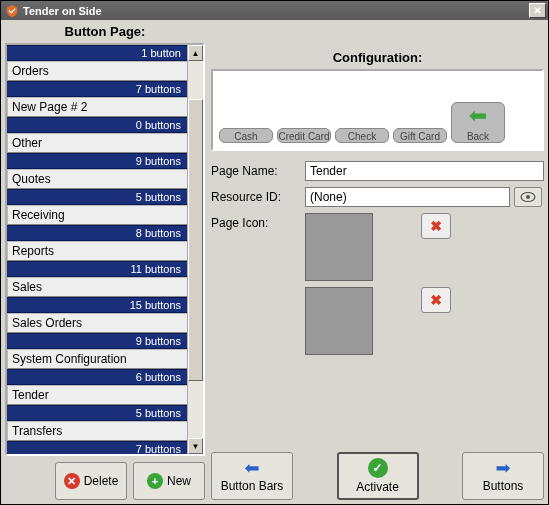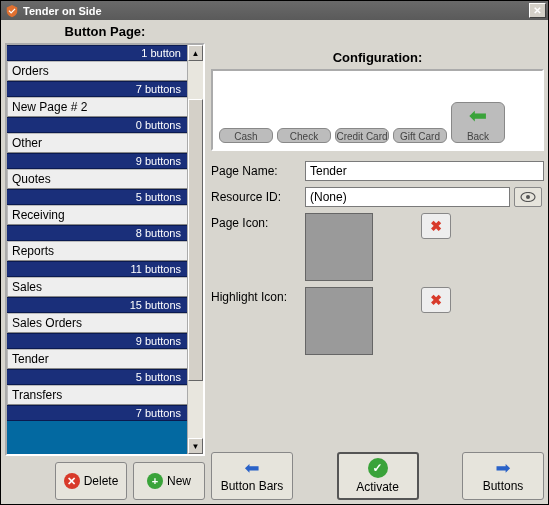--- a/index.html
+++ b/index.html
@@ -95,20 +95,24 @@
             </div>
             <div class="page-item">
               <div class="page-name">Sales</div>
               <div class="page-count">15 buttons</div>
             </div>
             <div class="page-item">
               <div class="page-name">Sales Orders</div>
               <div class="page-count">9 buttons</div>
             </div>
             <div class="page-item">
+              <div class="page-name">System Configuration</div>
+              <div class="page-count">6 buttons</div>
+            </div>
+            <div class="page-item">
               <div class="page-name">Tender</div>
               <div class="page-count">5 buttons</div>
             </div>
             <div class="page-item">
               <div class="page-name">Transfers</div>
               <div class="page-count">7 buttons</div>
             </div>
           </div>
         <div class="scrollbar-v">
           <div class="sb-btn">▲</div>
@@ -131,24 +135,24 @@
     </div>
 
     <div class="col-right">
       <div class="col-header">Configuration:</div>
 
       <div class="preview-strip" id="preview-strip">
           <div class="preview-btn">
             <div class="pv-label">Cash</div>
           </div>
           <div class="preview-btn">
+            <div class="pv-label">Credit Card</div>
+          </div>
+          <div class="preview-btn">
             <div class="pv-label">Check</div>
-          </div>
-          <div class="preview-btn">
-            <div class="pv-label">Credit Card</div>
           </div>
           <div class="preview-btn">
             <div class="pv-label">Gift Card</div>
           </div>
           <div class="preview-btn">
             <div style="color: rgb(58, 163, 58); font-size: 22px;">⬅</div>
             <div class="pv-label">Back</div>
           </div>
         </div>
 
@@ -167,21 +171,20 @@
 
         <div class="form-label">Page Icon:</div>
         <div class="icon-box-area" style="grid-column:2 / span 2;">
           <div class="icon-preview"></div>
           <div style="width:24px;"></div>
           <div class="clear-icon-btn">
               <span class="x-red">✖</span>
             </div>
         </div>
 
-        <div class="form-label" style="line-height:1.2;">Highlight Icon:</div>
         <div class="icon-box-area" style="grid-column:2 / span 2;">
           <div class="icon-preview"></div>
           <div style="width:24px;"></div>
           <div class="clear-icon-btn">
               <span class="x-red">✖</span>
             </div>
         </div>
       </div>
 
       <div class="right-buttons">

